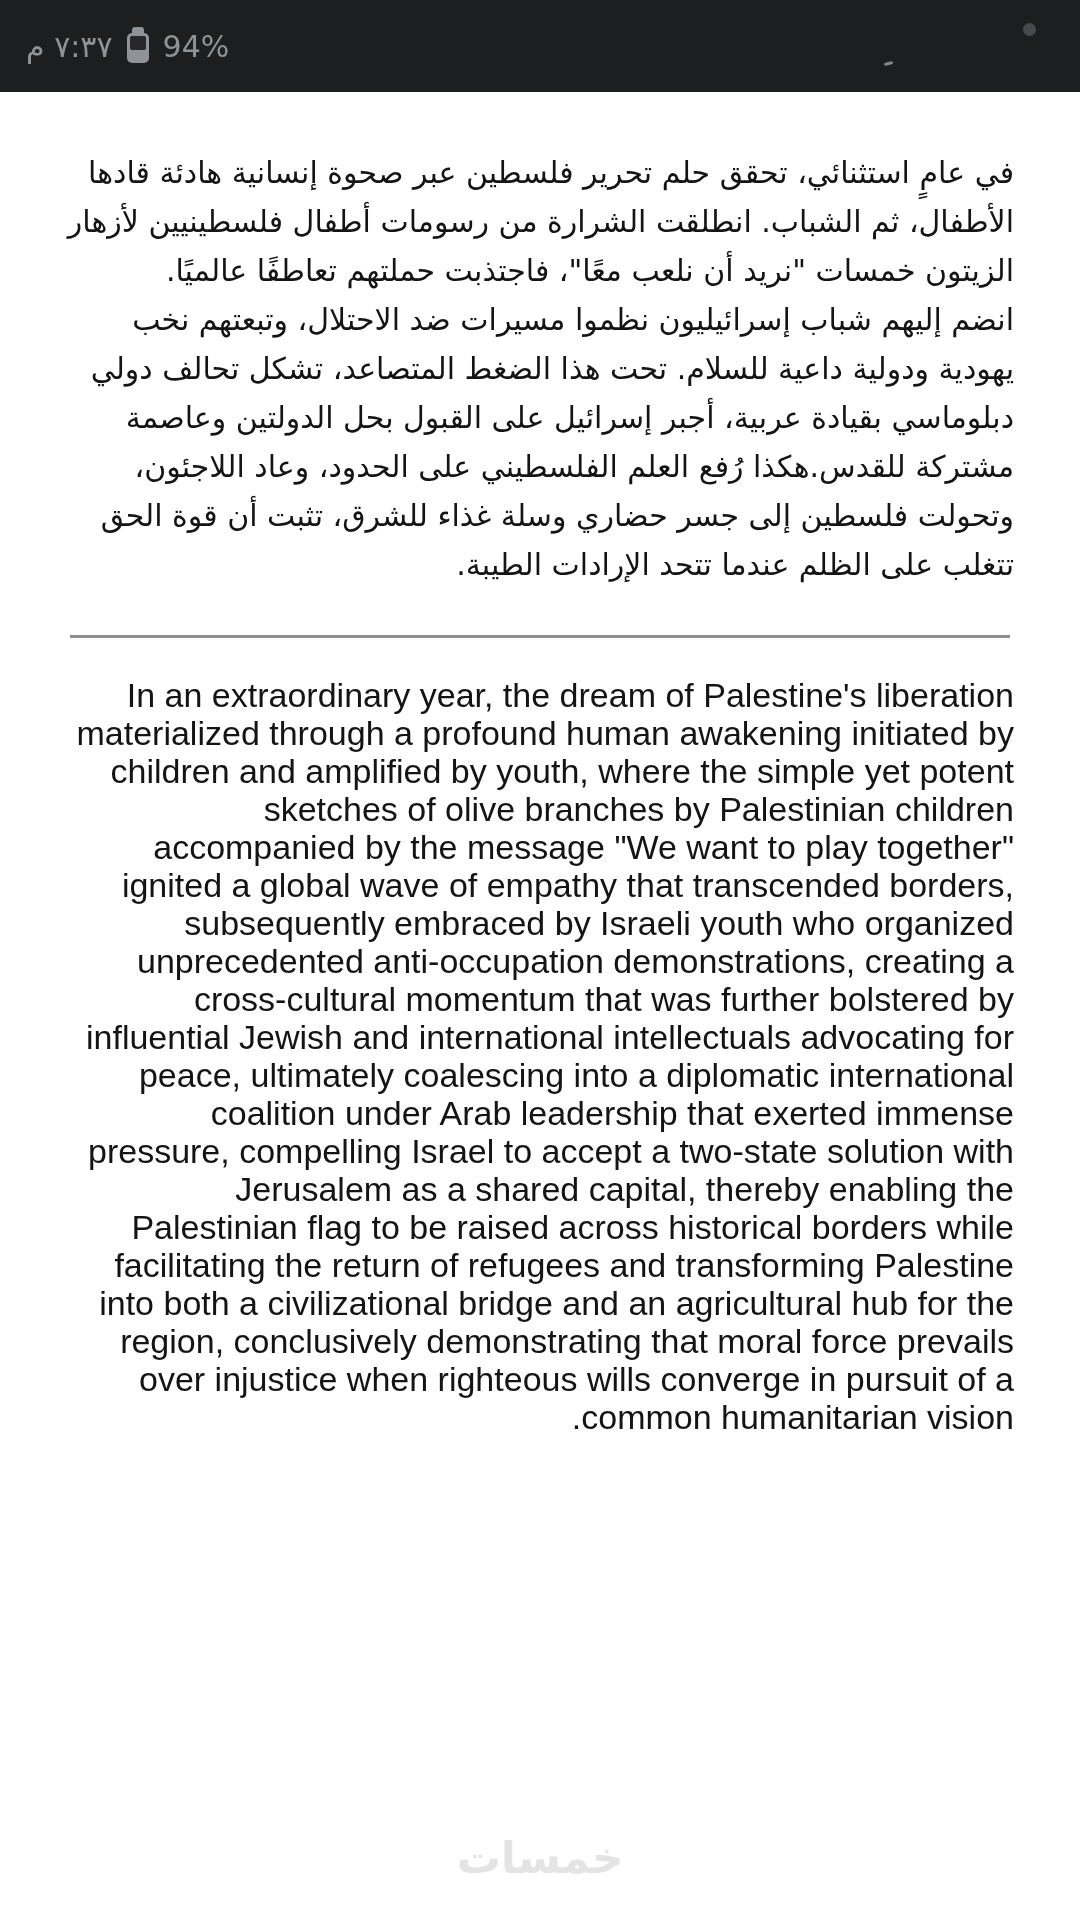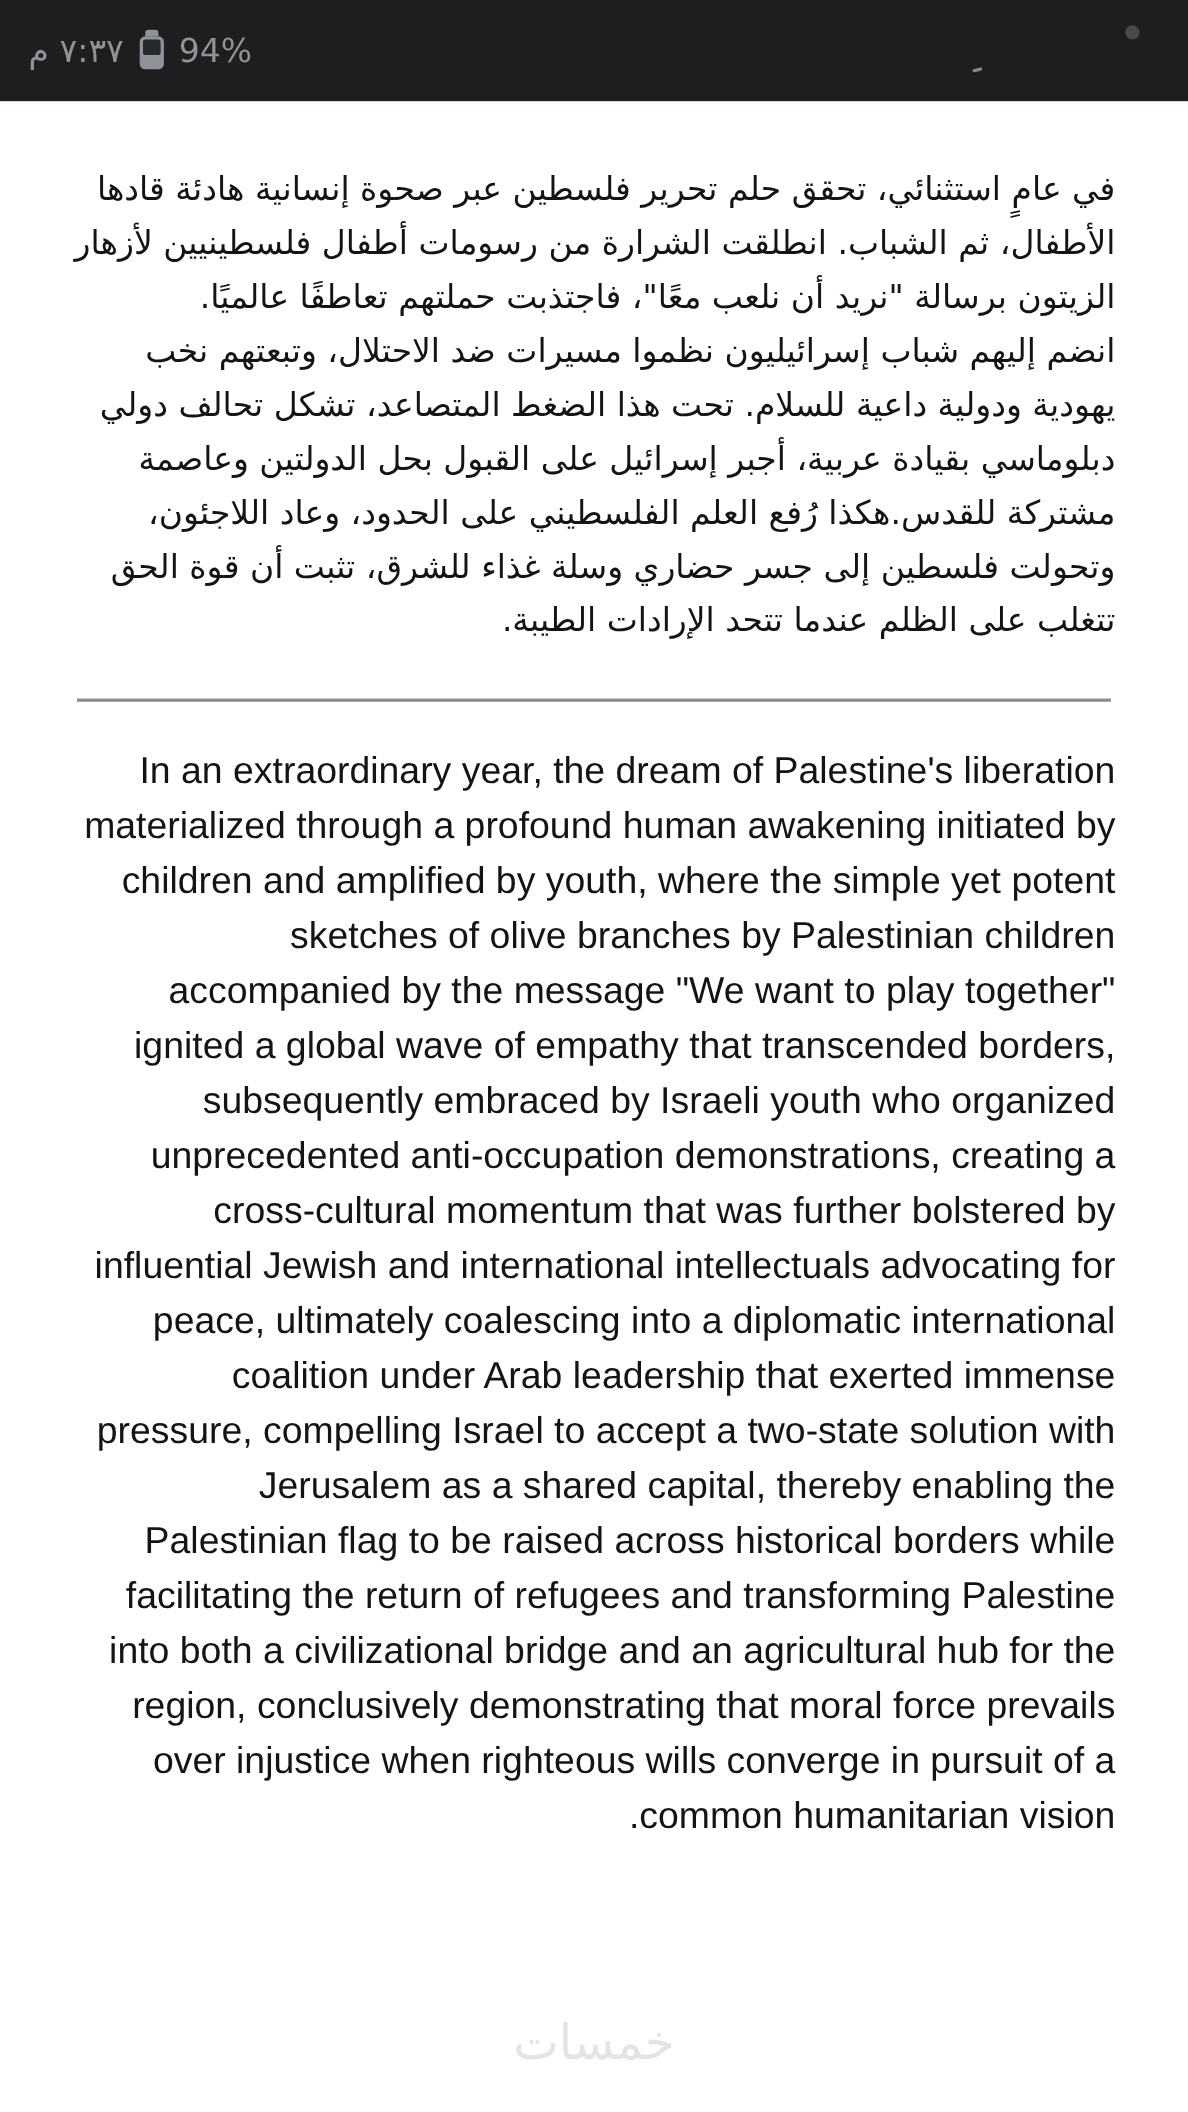--- a/index.html
+++ b/index.html
@@ -97,56 +97,56 @@
     border: none;
     border-top: 3px solid #8e8e8e;
     margin: 46px 4px 0 4px;
   }
 
   .english {
     direction: rtl;                 
     text-align: right;
     font-family: "Liberation Sans", sans-serif;
     font-size: 34px;
-    line-height: 50px;
+    line-height: 38px;
     color: #141414;
     margin: 38px 0 0 0;
   }
   .english p { margin: 0; }
 
   
   .watermark {
     position: absolute;
     left: 0;
     right: 0;
     top: 1832px;
     text-align: center;
     direction: rtl;
     color: #e4e4e4;
     font-size: 44px;
-    font-weight: normal;
+    font-weight: bold;
     font-family: "DejaVu Sans", sans-serif;
     letter-spacing: 1px;
   }
 </style>
 </head>
 <body>
 
 <header class="status-bar">
   <span>94%</span>
   <span class="battery"></span>
   <span>٧:٣٧ م</span>
   <span class="punch-hole"></span>
   <span class="speck"></span>
 </header>
 
 <main class="content">
 
   <section class="arabic">
-    <p>في عامٍ استثنائي، تحقق حلم تحرير فلسطين عبر صحوة إنسانية هادئة قادها الأطفال، ثم الشباب. انطلقت الشرارة من رسومات أطفال فلسطينيين لأزهار الزيتون برسالة "نريد أن نلعب معًا"، فاجتذبت حملتهم تعاطفًا عالميًا.</p>
+    <p>في عامٍ استثنائي، تحقق حلم تحرير فلسطين عبر صحوة إنسانية هادئة قادها الأطفال، ثم الشباب. انطلقت الشرارة من رسومات أطفال فلسطينيين لأزهار الزيتون خمسات "نريد أن نلعب معًا"، فاجتذبت حملتهم تعاطفًا عالميًا.</p>
     <p>انضم إليهم شباب إسرائيليون نظموا مسيرات ضد الاحتلال، وتبعتهم نخب يهودية ودولية داعية للسلام. تحت هذا الضغط المتصاعد، تشكل تحالف دولي دبلوماسي بقيادة عربية، أجبر إسرائيل على القبول بحل الدولتين وعاصمة مشتركة للقدس.هكذا رُفع العلم الفلسطيني على الحدود، وعاد اللاجئون، وتحولت فلسطين إلى جسر حضاري وسلة غذاء للشرق، تثبت أن قوة الحق تتغلب على الظلم عندما تتحد الإرادات الطيبة.</p>
   </section>
 
   <hr class="divider">
 
   <section class="english">
     <p>In an extraordinary year, the dream of Palestine's liberation materialized through a profound human awakening initiated by children and amplified by youth, where the simple yet potent sketches of olive branches by Palestinian children accompanied by the message "We want to play together" ignited a global wave of empathy that transcended borders, subsequently embraced by Israeli youth who organized unprecedented anti-occupation demonstrations, creating a cross-cultural momentum that was further bolstered by influential Jewish and international intellectuals advocating for peace, ultimately coalescing into a diplomatic international coalition under Arab leadership that exerted immense pressure, compelling Israel to accept a two-state solution with Jerusalem as a shared capital, thereby enabling the Palestinian flag to be raised across historical borders while facilitating the return of refugees and transforming Palestine into both a civilizational bridge and an agricultural hub for the region, conclusively demonstrating that moral force prevails over injustice when righteous wills converge in pursuit of a common humanitarian vision.</p>
   </section>
 
 </main>

